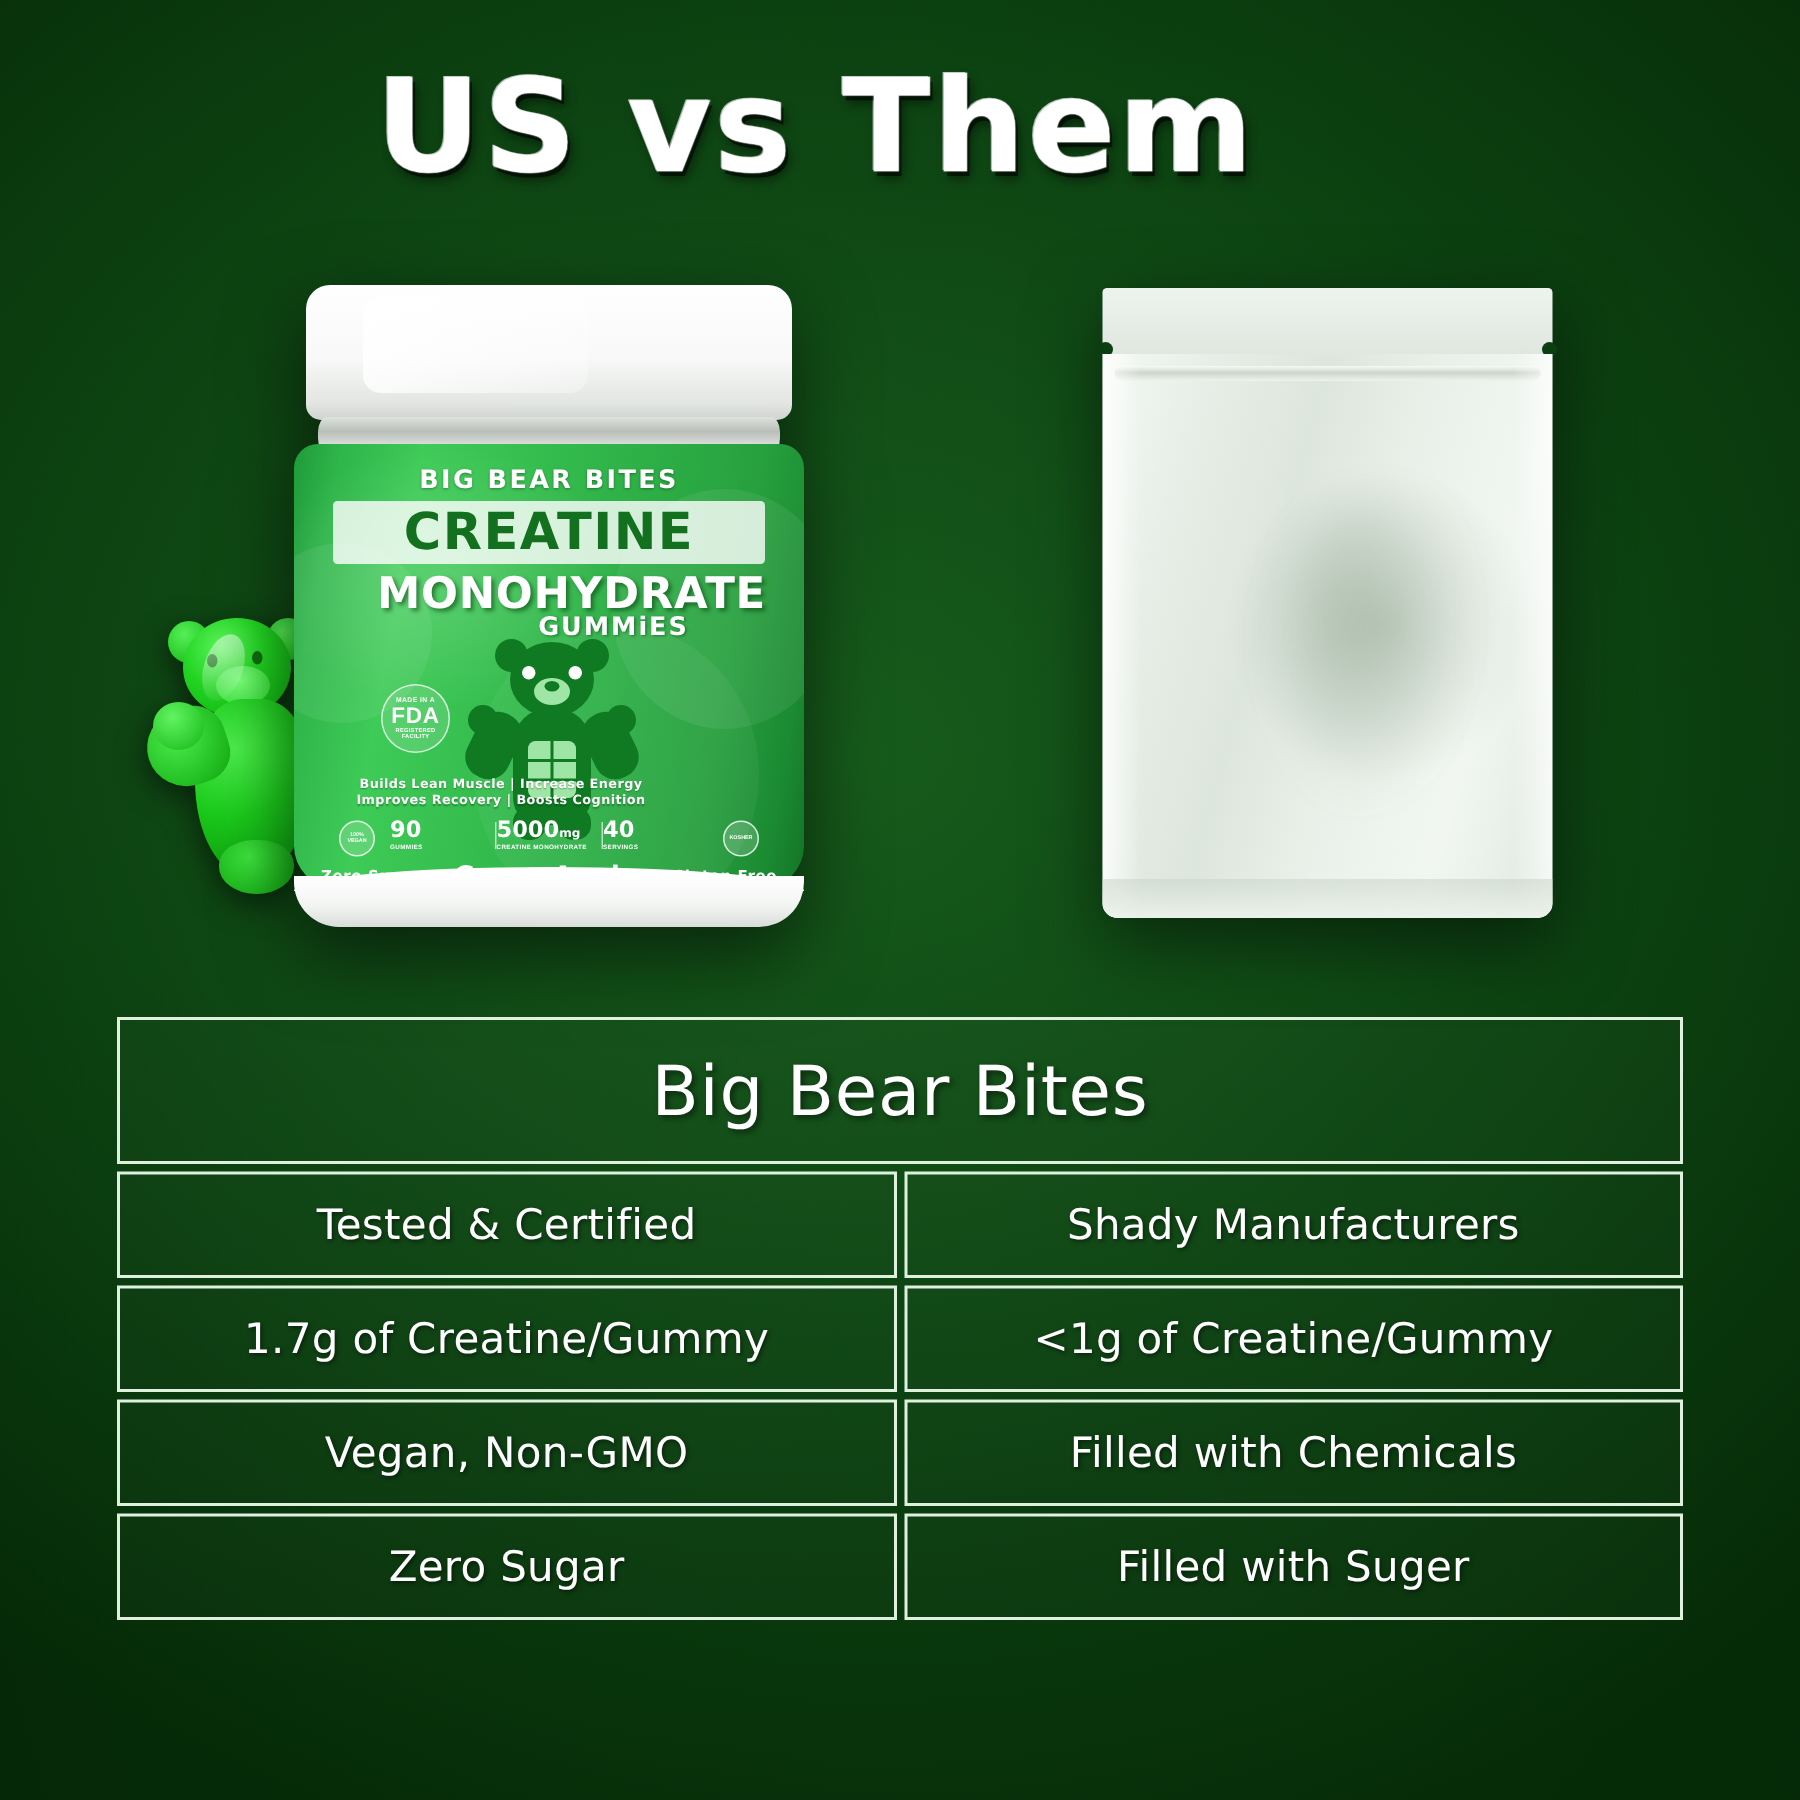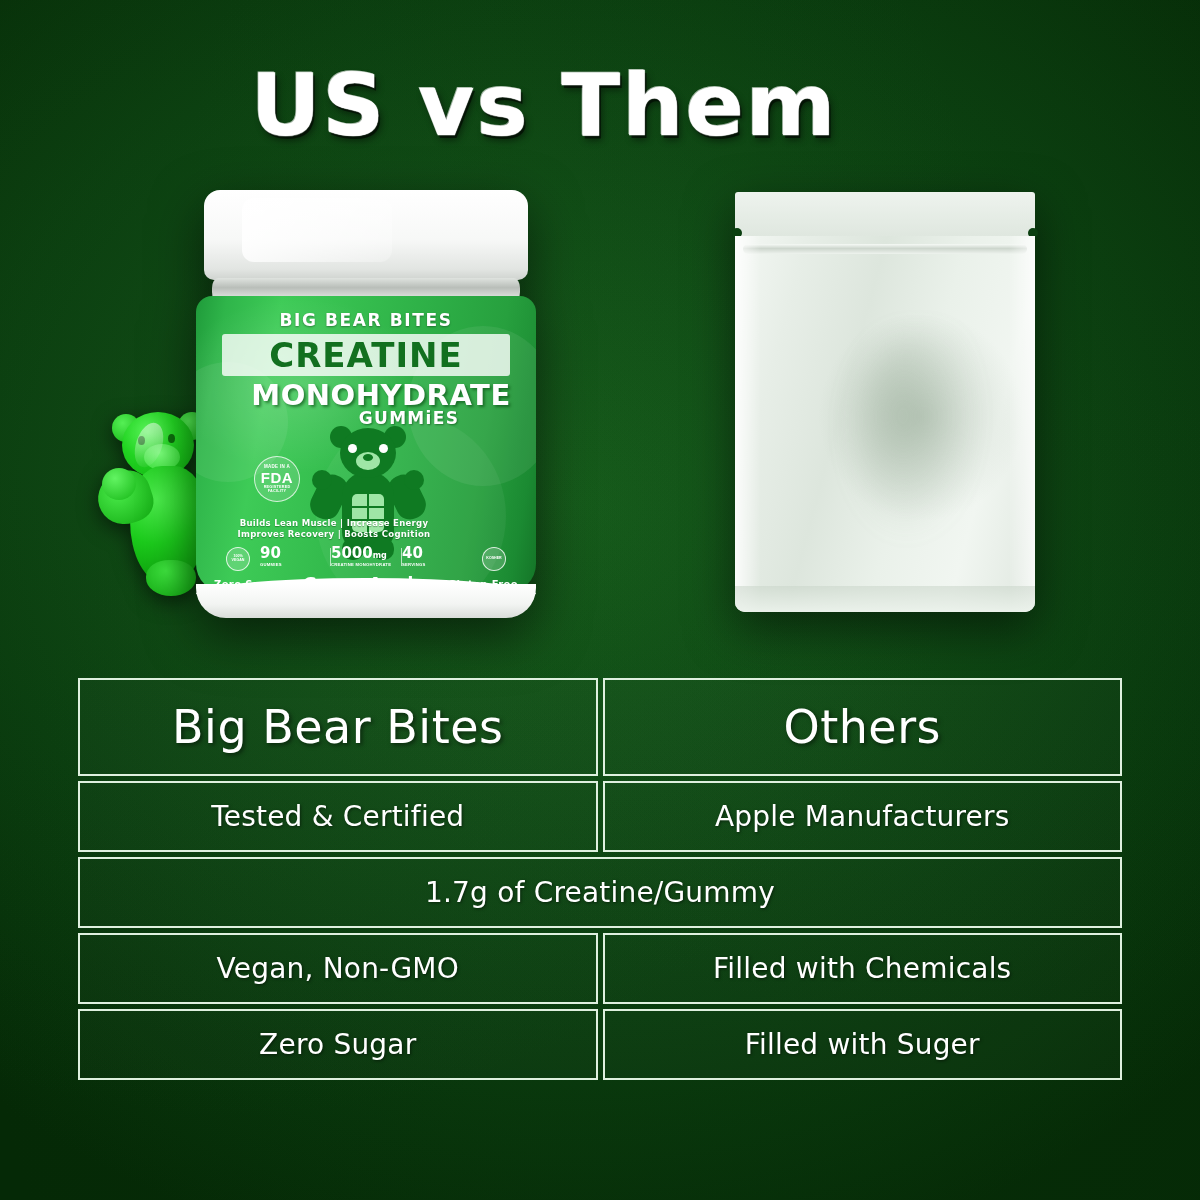--- a/index.html
+++ b/index.html
@@ -24,21 +24,21 @@
     background:
       radial-gradient(circle at 20% 30%, rgba(40,120,40,.10) 0 18%, transparent 60%),
       radial-gradient(circle at 78% 22%, rgba(30,100,30,.09) 0 16%, transparent 58%),
       radial-gradient(circle at 60% 80%, rgba(20,80,20,.08) 0 20%, transparent 62%);
     pointer-events:none;
   }
 
   
   .title-wrap{
     position:absolute; top:42px; left:0; width:1088px;
-    text-align:center; z-index:6;margin-top:20px;
+    text-align:center; z-index:6;
   }
   .title{
     display:inline-block;
     font-family:"DejaVu Sans", sans-serif;
     font-size:86px;
     font-weight:700;
     letter-spacing:2px;
     color:#ffffff;
     line-height:1.0;
     text-shadow:
@@ -493,30 +493,30 @@
       <div class="p-edge-l"></div>
       <div class="p-edge-r"></div>
       <div class="p-bottom"></div>
     </div>
   </div>
 
   <div class="cmp-table">
 
     <div class="cmp-row header">
       <div class="cmp-cell h">Big Bear Bites</div>
-      <div class="cmp-cell h">Others</div>
     </div>
 
     <div class="cmp-row body">
       <div class="cmp-cell d">Tested &amp; Certified</div>
-      <div class="cmp-cell d">Apple Manufacturers</div>
+      <div class="cmp-cell d">Shady Manufacturers</div>
     </div>
 
     <div class="cmp-row body">
       <div class="cmp-cell d">1.7g of Creatine/Gummy</div>
+      <div class="cmp-cell d">&lt;1g of Creatine/Gummy</div>
     </div>
 
     <div class="cmp-row body">
       <div class="cmp-cell d">Vegan, Non-GMO</div>
       <div class="cmp-cell d">Filled with Chemicals</div>
     </div>
 
     <div class="cmp-row body">
       <div class="cmp-cell d">Zero Sugar</div>
       <div class="cmp-cell d">Filled with Suger</div>

